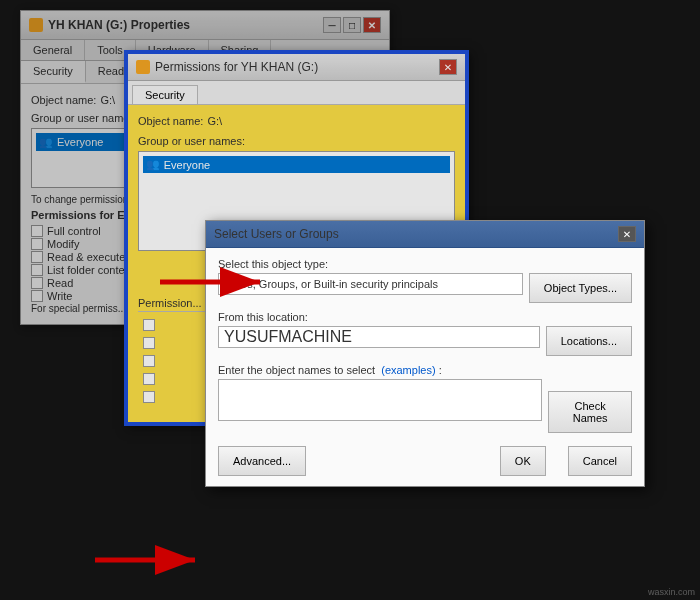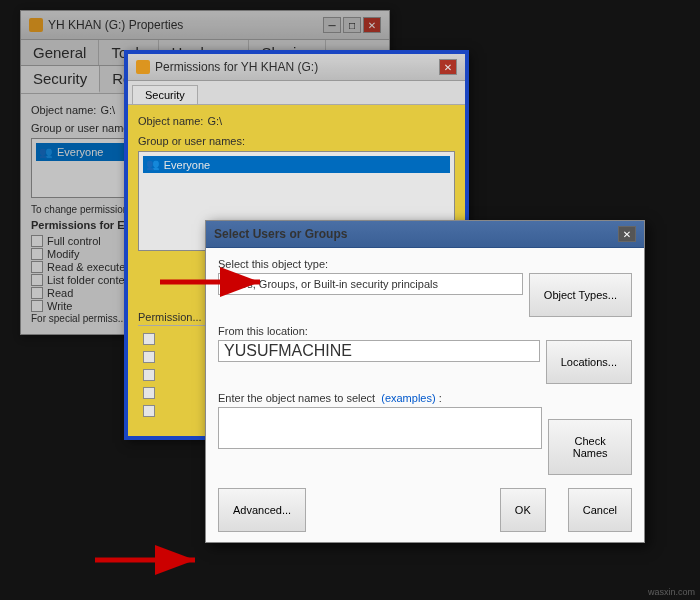--- a/index.html
+++ b/index.html
@@ -23,20 +23,21 @@
       border: 1px solid #999;
       box-shadow: 2px 2px 8px rgba(0,0,0,0.4);
     }
     .bg-window .title-bar {
       background: linear-gradient(to bottom, #e8e8e8, #d0d0d0);
       border-bottom: 1px solid #aaa;
       padding: 6px 8px;
       display: flex;
       align-items: center;
       justify-content: space-between;
+      font-weight: bold;
     }
     .title-bar-left {
       display: flex;
       align-items: center;
       gap: 5px;
       font-size: 12px;
       color: #333;
     }
     .title-icon {
       width: 14px;
@@ -62,21 +63,21 @@
     }
     .title-btn.close { background: #c0392b; color: white; }
 
     .tab-bar {
       display: flex;
       background: #e0e0e0;
       border-bottom: 1px solid #aaa;
     }
     .tab {
       padding: 4px 12px;
-      font-size: 15px;
+      font-size: 11px;
       border-right: 1px solid #bbb;
       cursor: pointer;
       color: #333;
     }
     .tab.active {
       background: #f0f0f0;
       border-bottom: 2px solid #f0f0f0;
     }
     .tab-row2 {
       display: flex;
@@ -217,21 +218,21 @@
       margin-bottom: 8px;
       overflow-y: auto;
     }
     .add-remove-row {
       display: flex;
       justify-content: flex-end;
       gap: 6px;
       margin-bottom: 8px;
     }
     .win-btn {
-      padding: 15px 14px;
+      padding: 8px 14px;
       font-size: 11px;
       background: linear-gradient(to bottom, #f5f5f5, #ddd);
       border: 1px solid #aaa;
       cursor: pointer;
     }
     .perm-section-title {
       font-size: 11px;
       color: #333;
       margin-bottom: 4px;
       border-bottom: 1px solid #bbb;
@@ -488,21 +489,21 @@
     </defs>
     <line x1="5" y1="20" x2="105" y2="20" stroke="#cc0000" stroke-width="5" marker-end="url(#arrowhead1)"></line>
   </svg>
 </div>
 
 <div class="dialog-overlay-2"></div>
 
 <div class="select-dialog">
   <div class="title-bar">
     <div class="title-bar-left">
-      <span style="font-size:12px;font-weight:700;">Select Users or Groups</span>
+      <span style="font-size:12px;font-weight:400;">Select Users or Groups</span>
     </div>
     <div class="title-bar-controls">
       <div class="title-btn" style="background:#555;color:white;border-color:#666;">✕</div>
     </div>
   </div>
   <div class="select-content">
     <div class="form-row">
       <div class="form-label">Select this object type:</div>
       <div class="input-btn-row">
         <div class="text-input" style="display:flex;align-items:center;font-size:11px;color:#333;">Users, Groups, or Built-in security principals</div>

